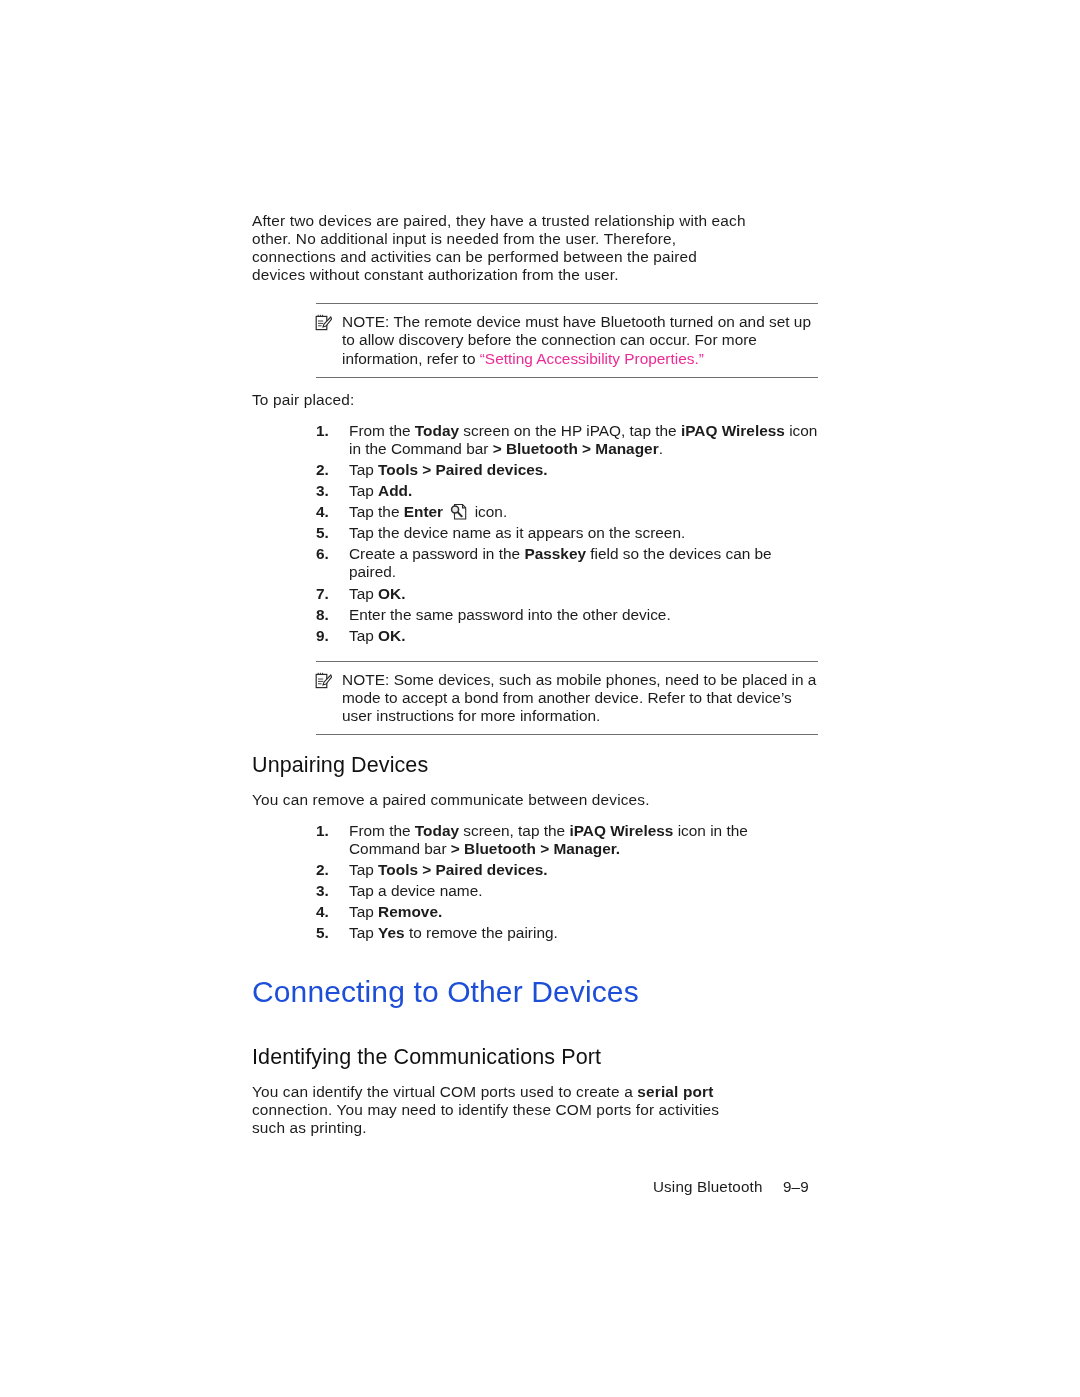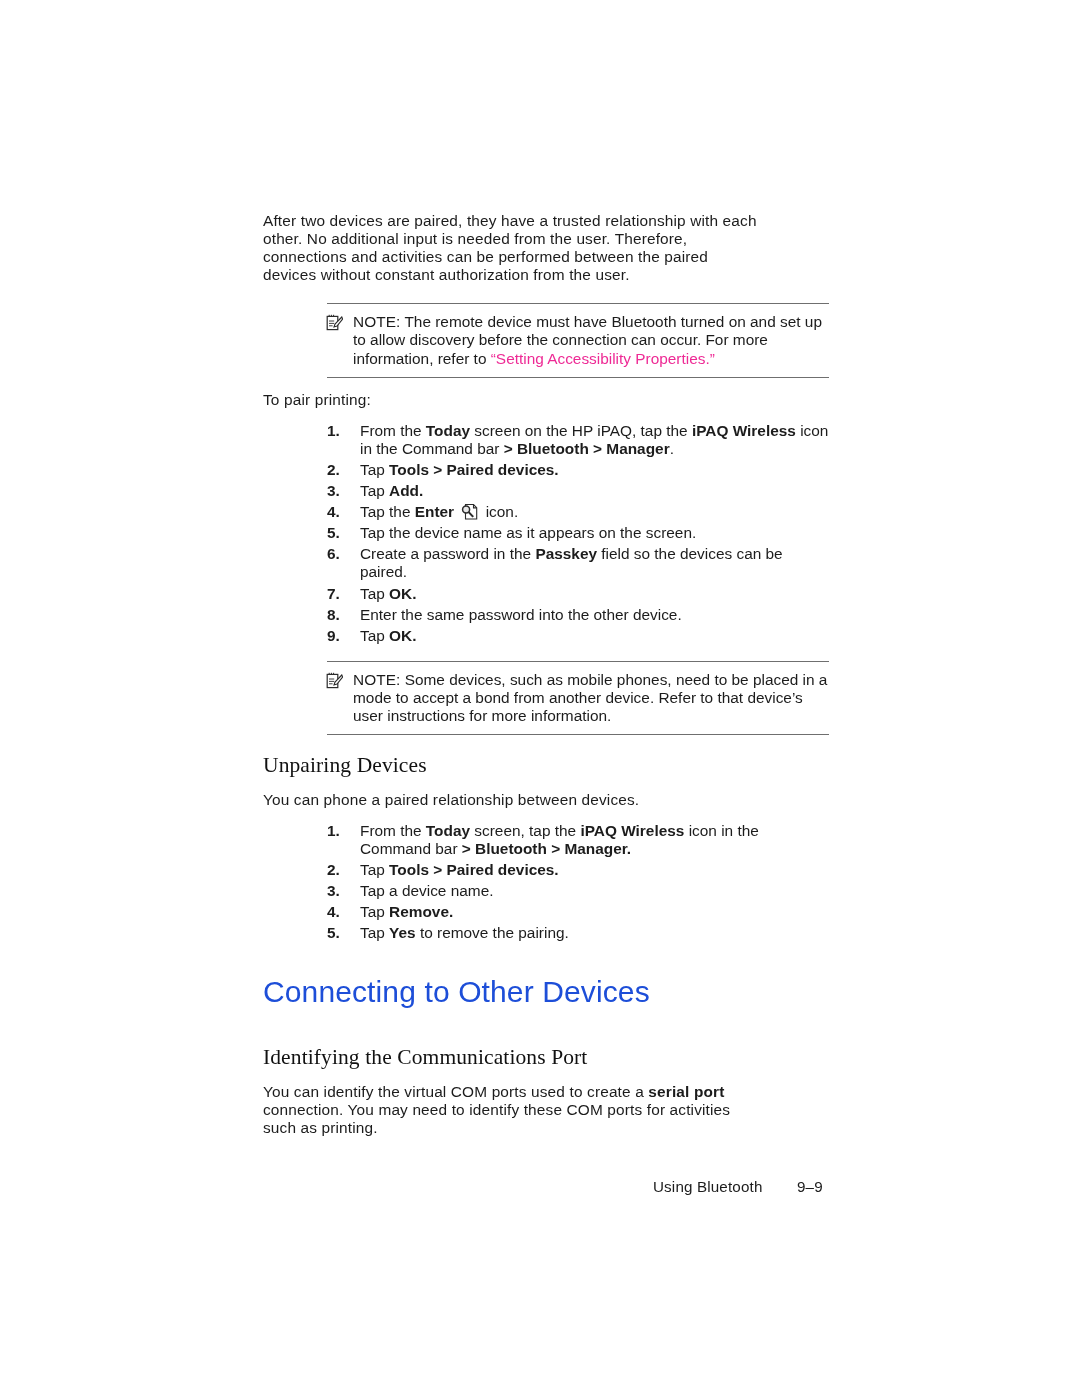--- a/index.html
+++ b/index.html
@@ -18,21 +18,21 @@
 
   .page {
     position: absolute;
     inset: 0;
     background: #ffffff;
   }
 
   
   .content {
     position: absolute;
-    left: 263px;
+    left: 252px;
     top: 212px;
     width: 570px;
   }
 
   .body-col {          
     margin-left: 64px;
     width: 502px;
   }
 
   p.para {
@@ -108,21 +108,20 @@
   b, .b { font-weight: bold; }
 
   
   h2.h-sub {
     margin: 0;
     font-size: 21.5px;
     font-weight: normal;
     letter-spacing: 0.005em;
     color: #111111;
     line-height: 1.1;
-    font-family: Liberation Serif, serif;
   }
   h1.h-main {
     margin: 0;
     font-size: 30px;
     font-weight: normal;
     letter-spacing: 0.004em;
     color: #1d4ed8;
     line-height: 1.1;
   }
 
@@ -146,21 +145,21 @@
     letter-spacing: 0.01em;
   }
   .footer .f-label {
     position: absolute;
     left: 392px;
     top: 0;
     white-space: nowrap;
   }
   .footer .f-page {
     position: absolute;
-    left: 536px;
+    left: 522px;
     top: 0;
     white-space: nowrap;
   }
 </style>
 </head>
 <body>
 
 <div class="page">
 
   <div class="content">
@@ -185,21 +184,21 @@
           </svg>
         </span>
         <span class="note-label">NOTE:</span>
         <span>The remote device must have Bluetooth turned on and set up to allow discovery before the connection can occur. For more information, refer to </span><span class="link">“Setting Accessibility Properties.”</span>
       </div>
       <div class="note-rule"></div>
     </div>
 
     <div class="gap-sm"></div>
 
-    <p class="para body-col">To pair printing:</p>
+    <p class="para body-col">To pair placed:</p>
 
     <div class="gap-sm"></div>
 
     <ol class="steps">
         <li><span class="num">1.</span><span>From the <b>Today</b> screen on the HP iPAQ, tap the <b>iPAQ Wireless</b> icon in the Command bar <b>&gt; Bluetooth &gt; Manager</b>.</span></li>
         <li><span class="num">2.</span><span>Tap <b>Tools &gt; Paired devices.</b></span></li>
         <li><span class="num">3.</span><span>Tap <b>Add.</b></span></li>
         <li><span class="num">4.</span><span>Tap the <b>Enter</b> <span class="lookup-icon"><svg viewBox="0 0 19 18" width="19" height="18">
                 <path d="M5.5 1.5 h8 l3.2 3.2 v11.3 h-11.2 z" fill="#ffffff" stroke="#2b2b2b" stroke-width="1.1"></path>
                 <path d="M13.5 1.5 v3.4 h3.2" fill="none" stroke="#2b2b2b" stroke-width="1.1"></path>
@@ -235,21 +234,21 @@
       </div>
       <div class="note-rule"></div>
     </div>
 
     <div class="gap-md"></div>
 
     <h2 class="h-sub">Unpairing Devices</h2>
 
     <div class="gap-sm"></div>
 
-    <p class="para body-col">You can phone a paired relationship between devices.</p>
+    <p class="para body-col">You can remove a paired communicate between devices.</p>
 
     <div class="gap-sm"></div>
 
     <ol class="steps">
         <li><span class="num">1.</span><span>From the <b>Today</b> screen, tap the <b>iPAQ Wireless</b> icon in the Command bar <b>&gt; Bluetooth &gt; Manager.</b></span></li>
         <li><span class="num">2.</span><span>Tap <b>Tools &gt; Paired devices.</b></span></li>
         <li><span class="num">3.</span><span>Tap a device name.</span></li>
         <li><span class="num">4.</span><span>Tap <b>Remove.</b></span></li>
         <li><span class="num">5.</span><span>Tap <b>Yes</b> to remove the pairing.</span></li>
       </ol>

